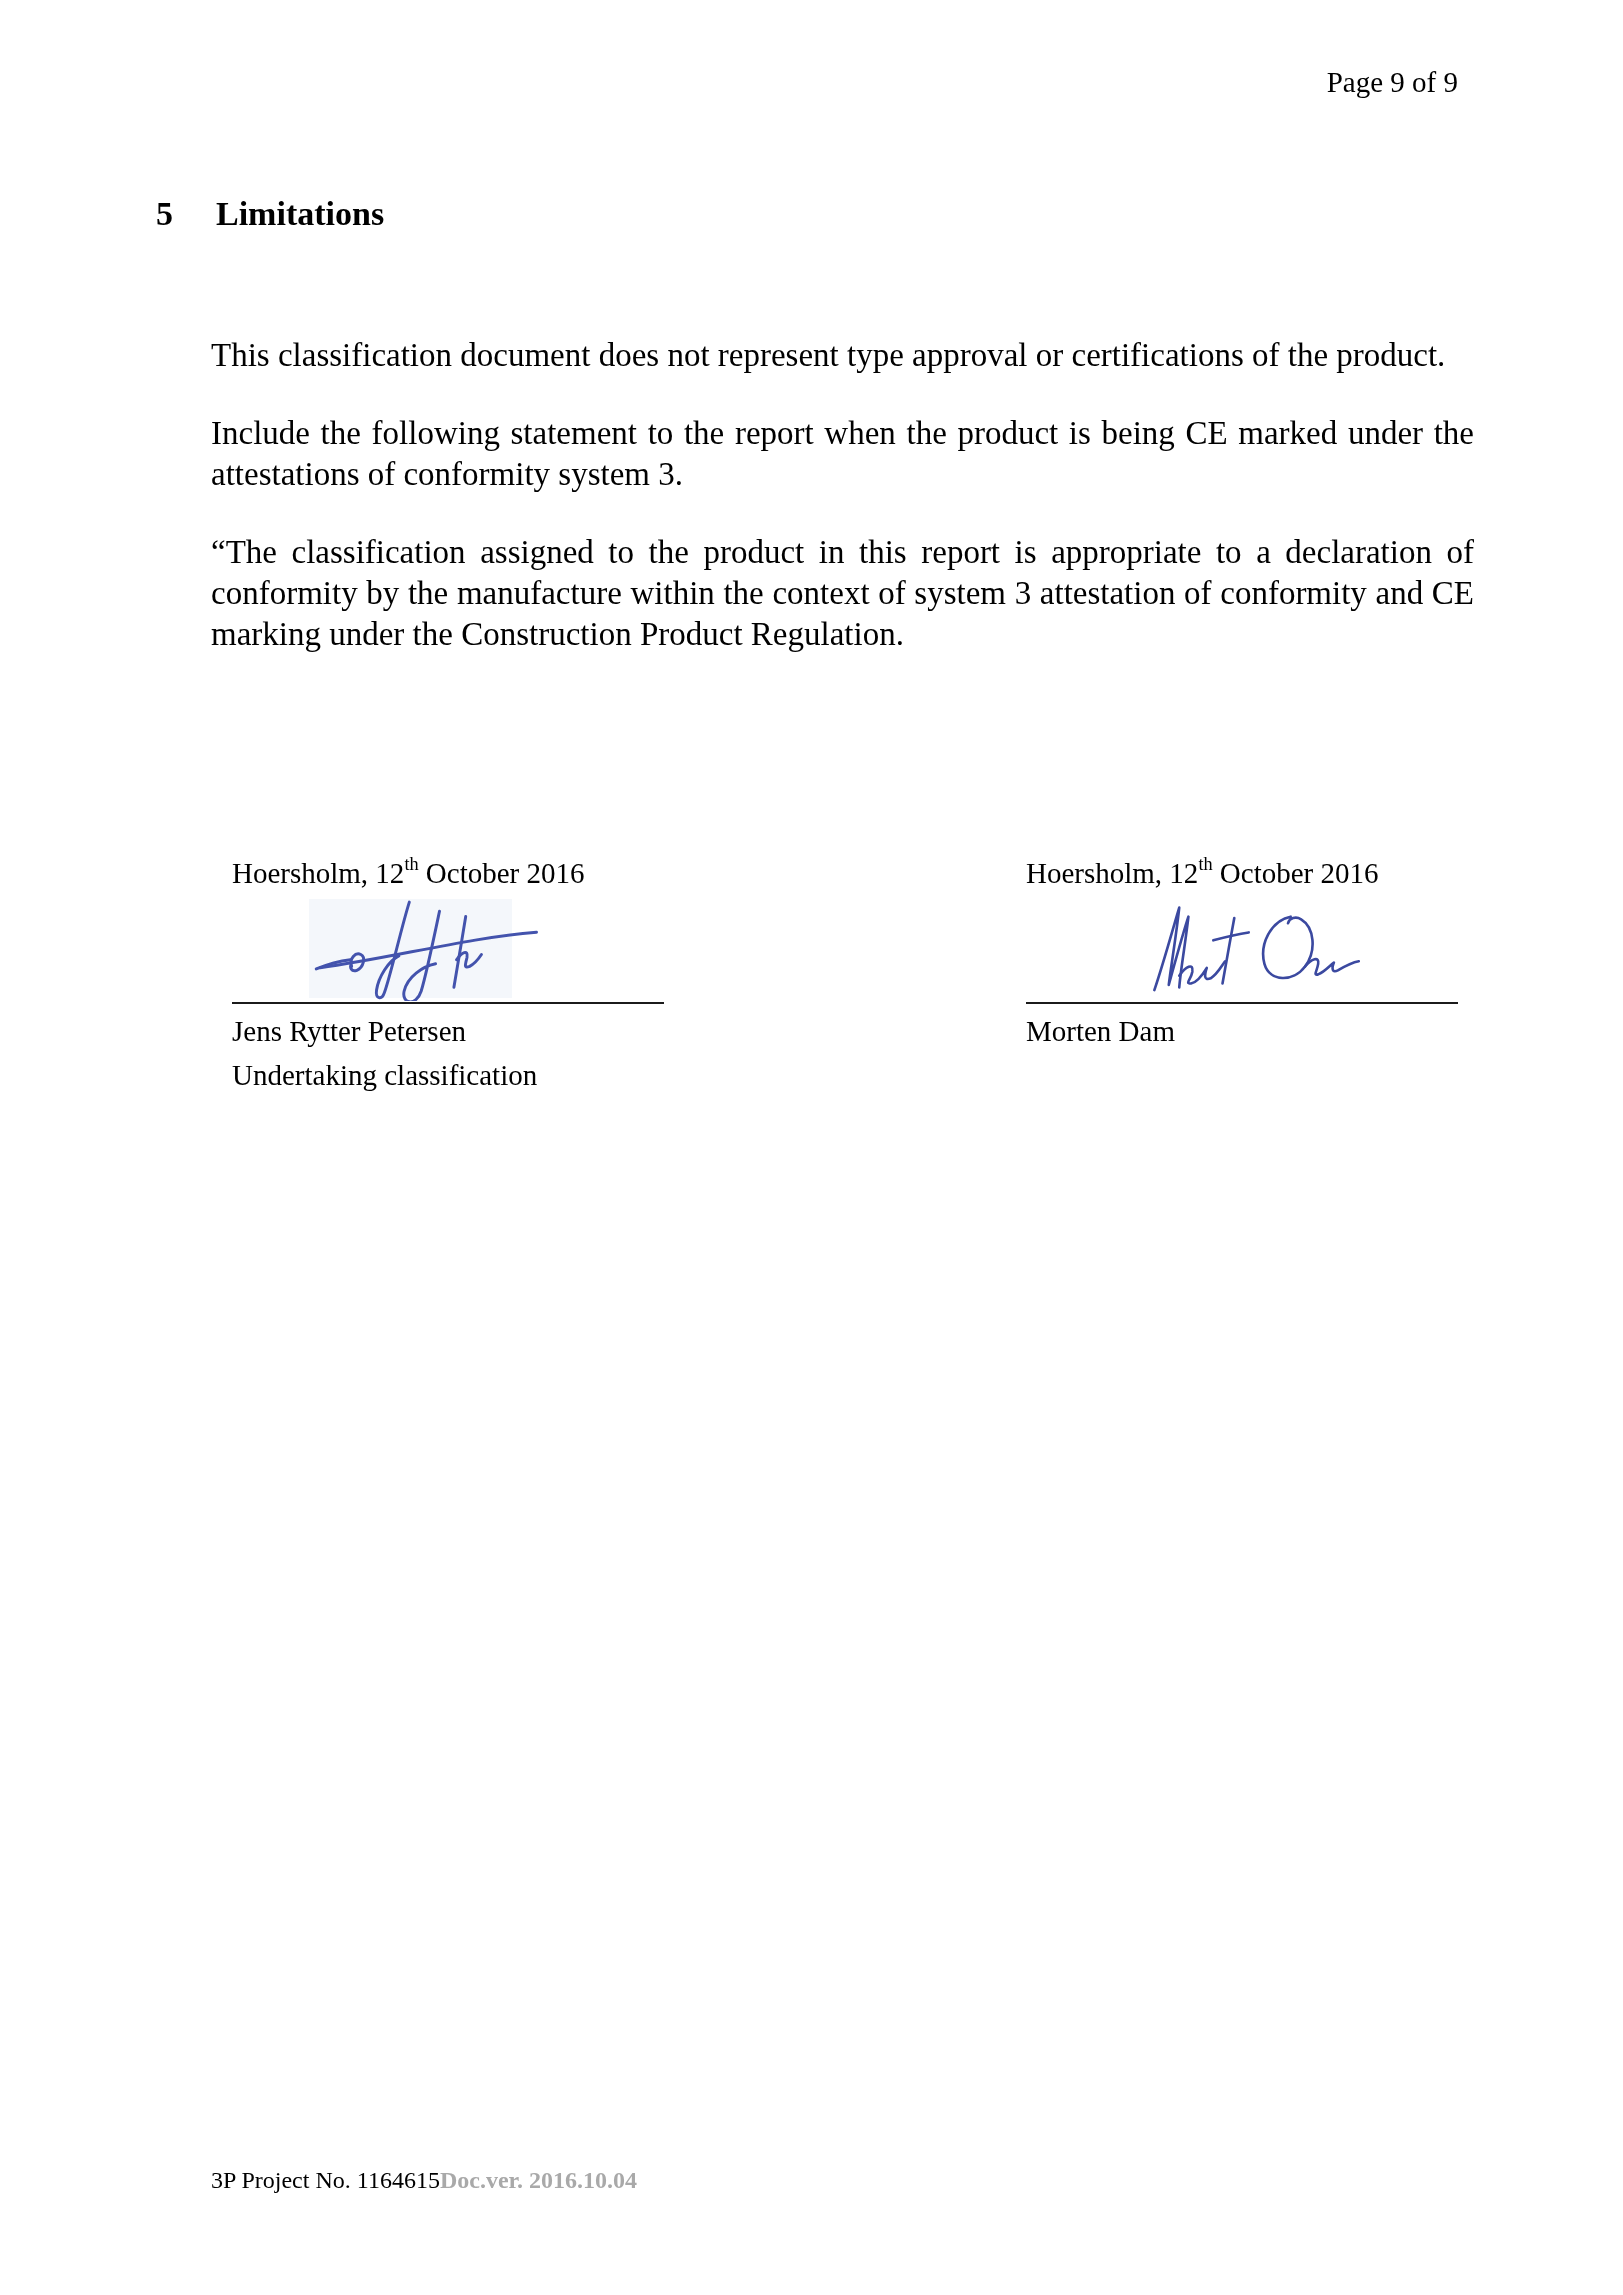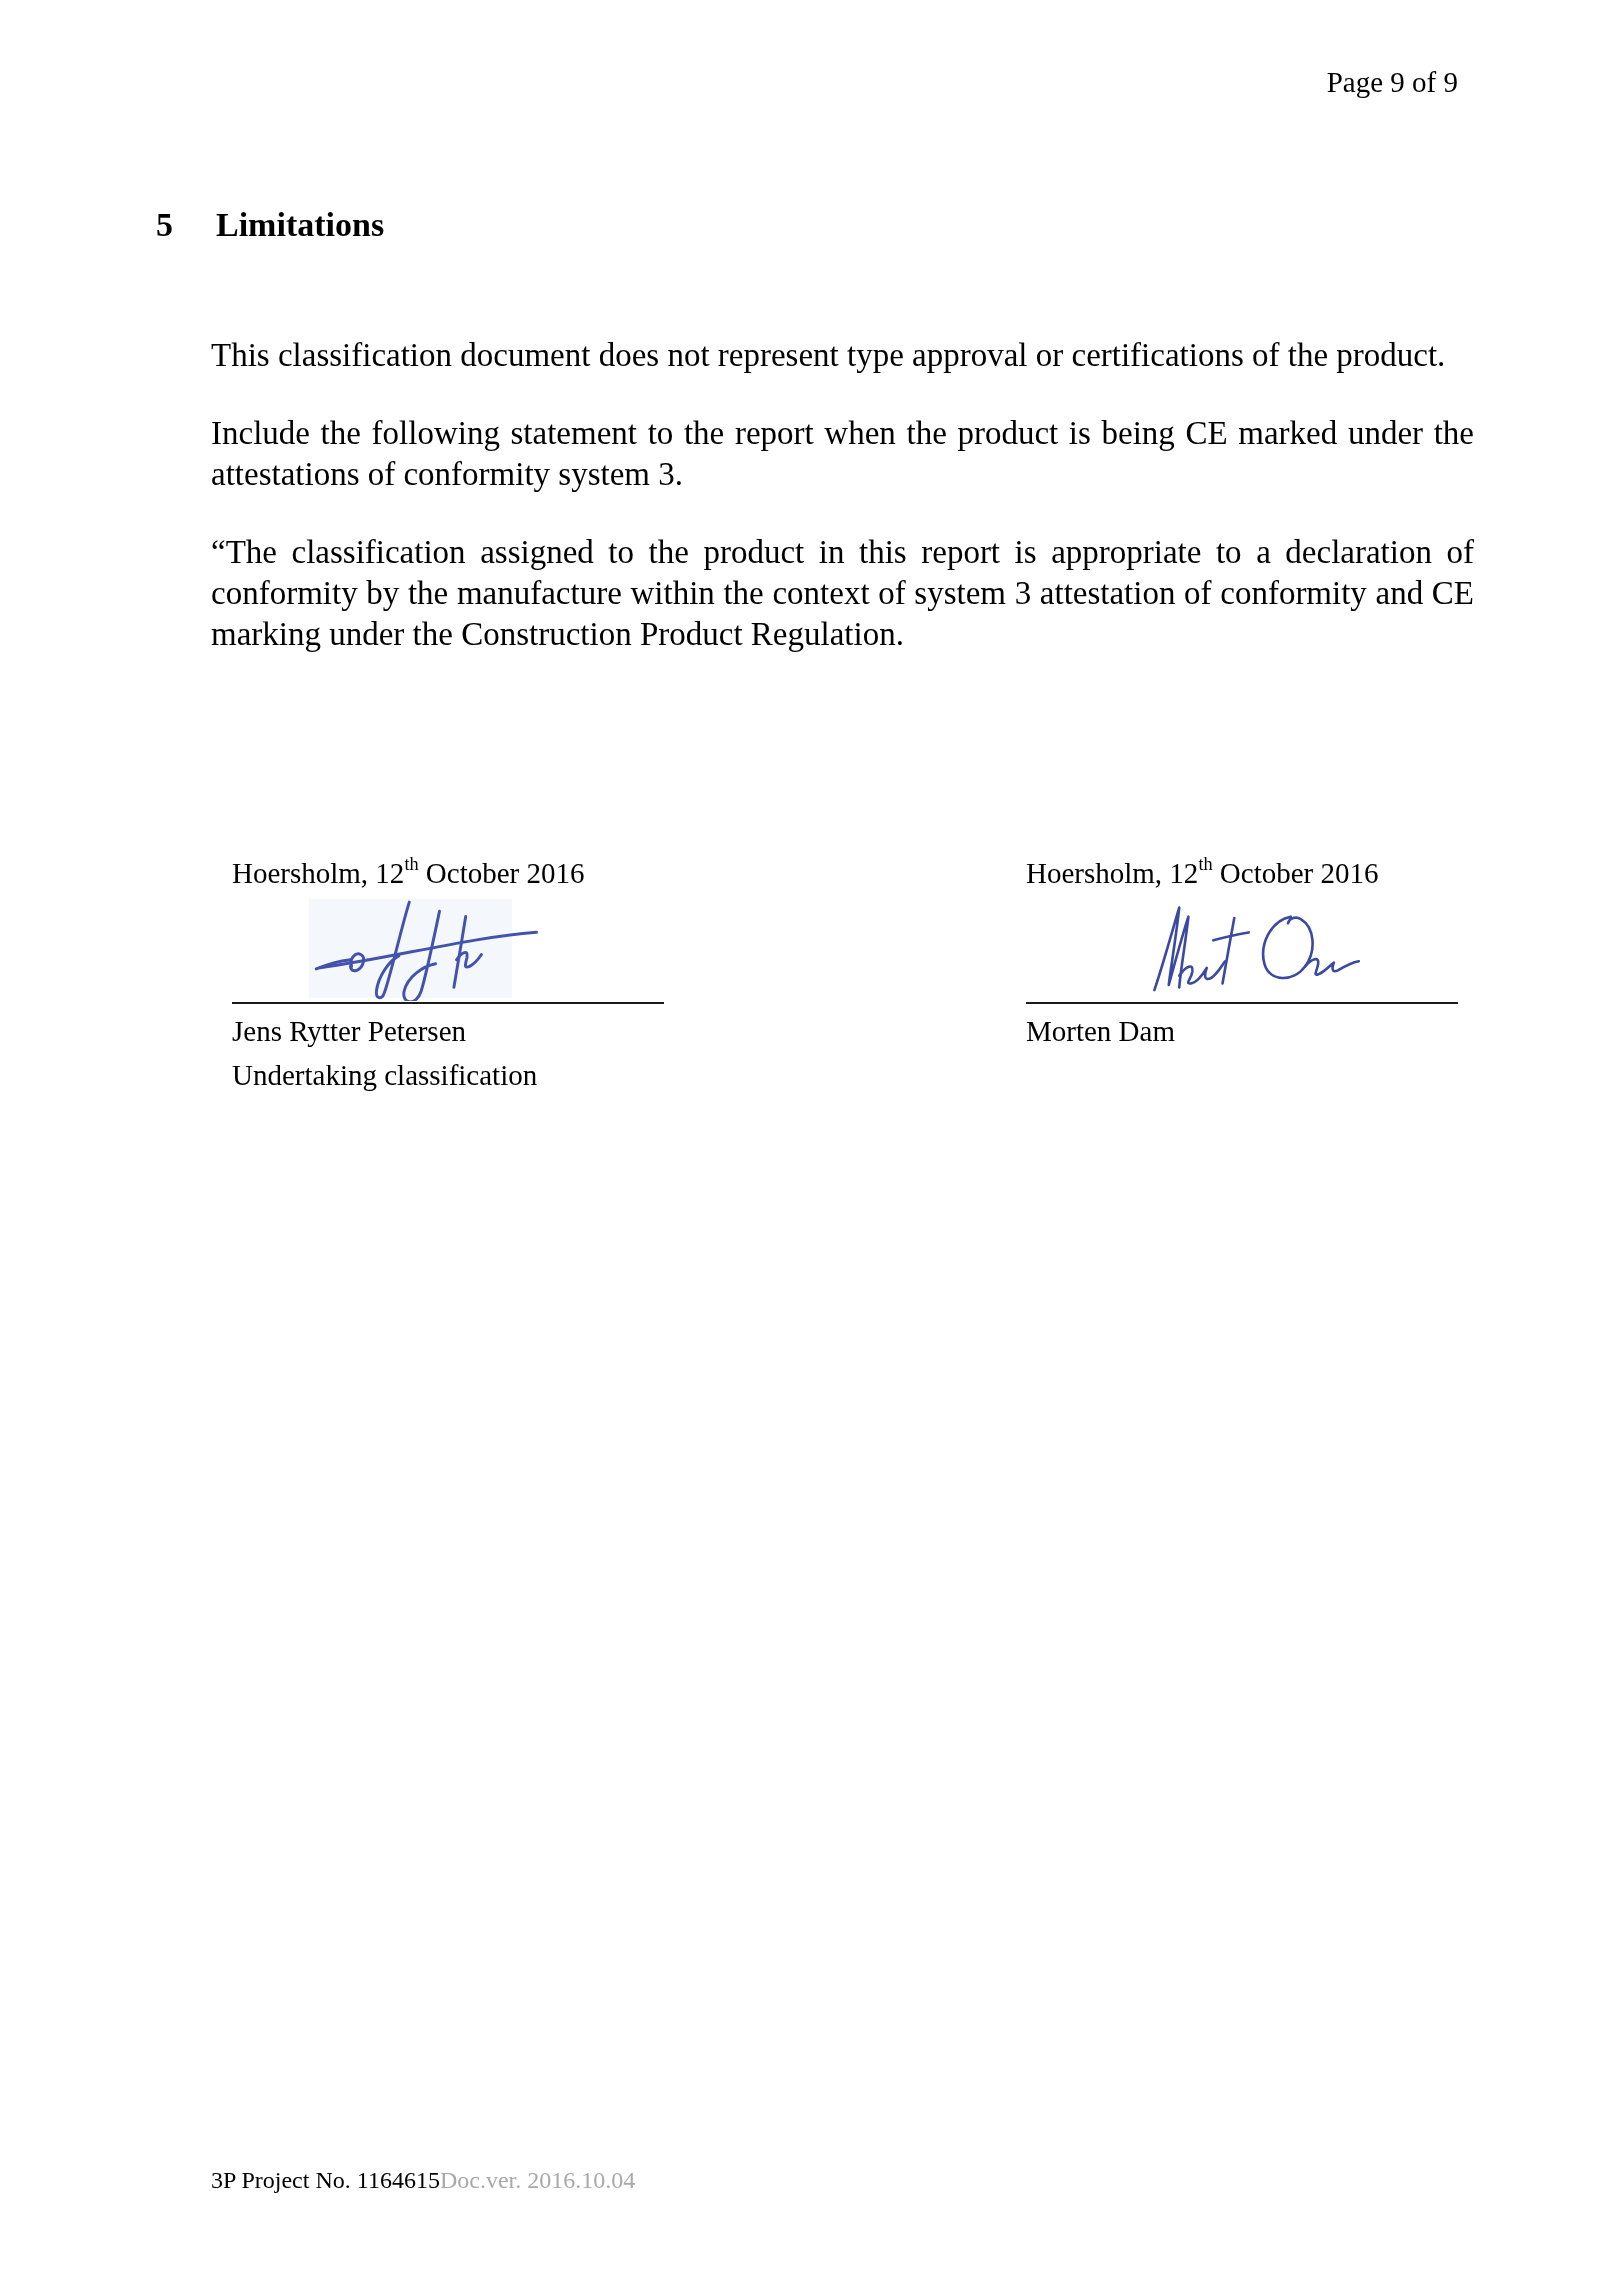--- a/index.html
+++ b/index.html
@@ -18,21 +18,21 @@
   }
   .page-number {
     position: absolute;
     top: 65px;
     right: 165px;
     font-size: 29px;
     line-height: 1.2;
   }
   .heading {
     position: absolute;
-    top: 206px;
+    top: 195px;
     left: 156px;
     font-size: 34px;
     font-weight: bold;
     white-space: nowrap;
   }
   .h-num {
     display: inline-block;
     width: 60px;
   }
   .content {
@@ -119,20 +119,21 @@
     position: absolute;
     left: 211px;
     right: 155px;
     top: 2167px;
     display: flex;
     justify-content: flex-start;
     font-size: 24px;
   }
   .footer-right {
     color: #a9a9a9;
+    font-weight: bold;
   }
 </style>
 </head>
 <body>
 
 <div class="page">
 
   <div class="page-number">Page 9 of 9</div>
 
   <div class="heading">

